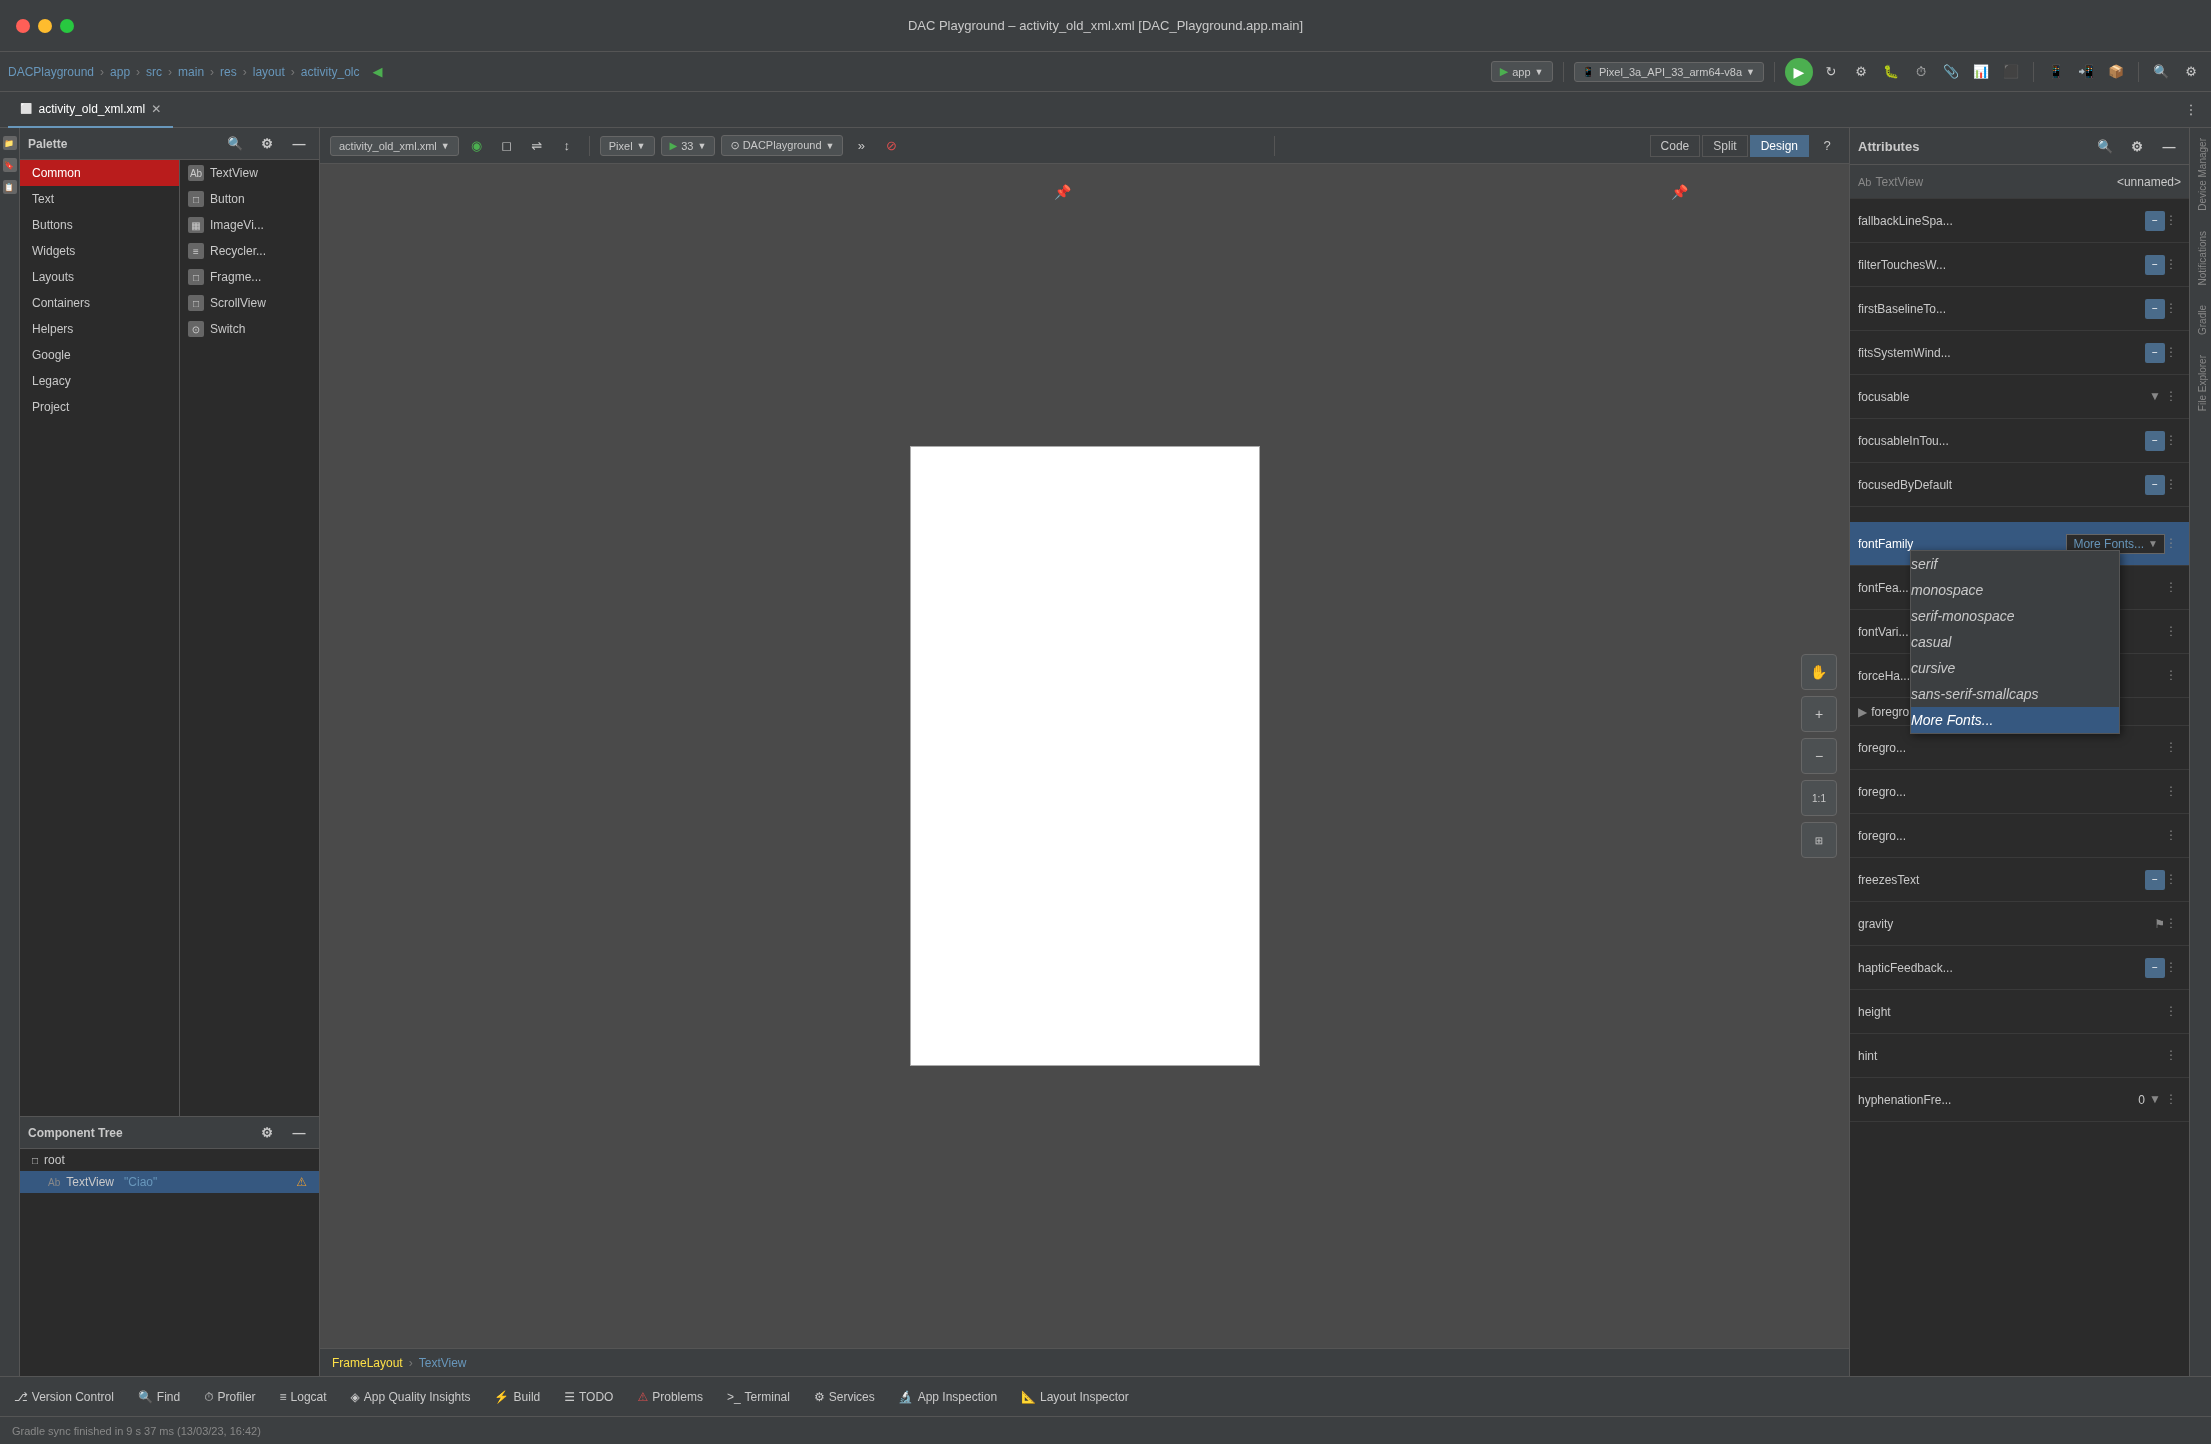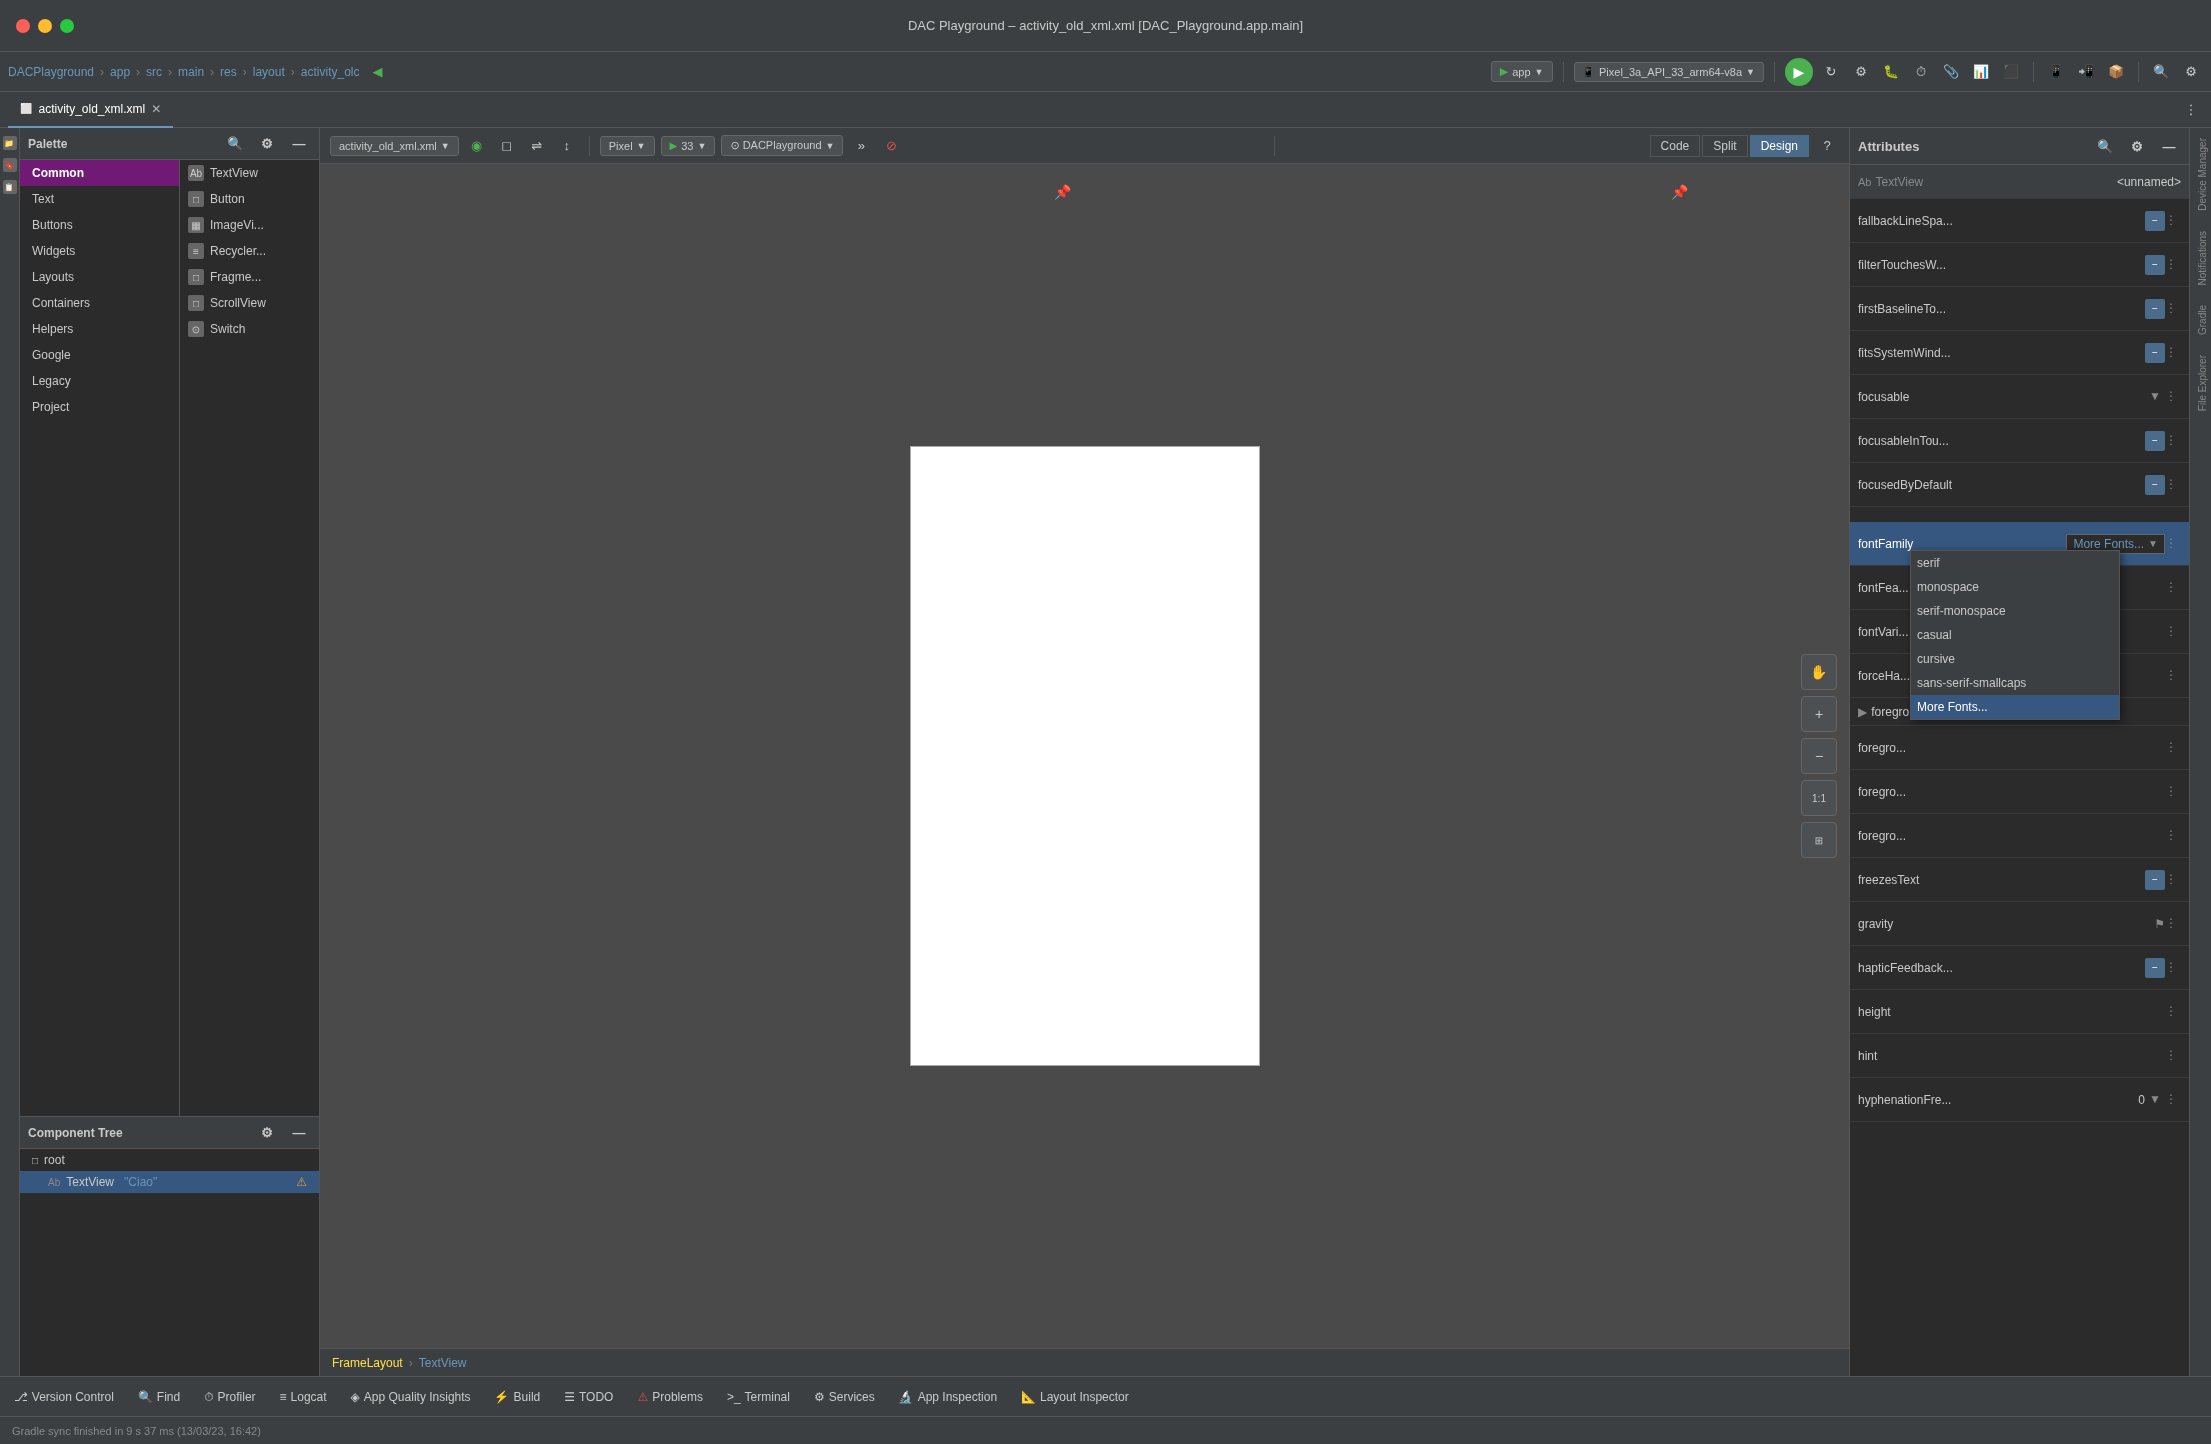--- a/index.html
+++ b/index.html
@@ -144,23 +144,22 @@
       flex: 1;
       overflow-y: auto;
     }
     .category-item {
       padding: 6px 12px;
       cursor: pointer;
       font-size: 12px;
       color: #c9c9c9;
     }
     .category-item.active {
-      background: #701a75;
+      background: #b91c1c;
       color: #fff;
-      font-weight: bold;
     }
     .palette-widget {
       padding: 5px 8px;
       cursor: pointer;
       font-size: 12px;
       color: #c9c9c9;
       display: flex;
       align-items: center;
       gap: 6px;
     }
@@ -247,24 +246,25 @@
       position: absolute;
       left: 140px;
       top: 320px;
       width: 200px;
       background: #3c3f41;
       border: 1px solid #555;
       z-index: 100;
       box-shadow: 2px 2px 8px rgba(0,0,0,0.5);
     }
     .font-item {
-      padding: 5px 6px;
-      cursor: pointer;
-      font-size: 12px;
-      color: #c9c9c9;
+      padding: 5px 0;
+      cursor: pointer;
+      font-size: 14px;
+      color: #c9c9c9;
+      font-style: italic;
     }
     .font-item.selected {
       background: #365880;
       color: #fff;
     }
 
     
     .bottom-toolbar {
       height: 40px;
       background: #3c3f41;

